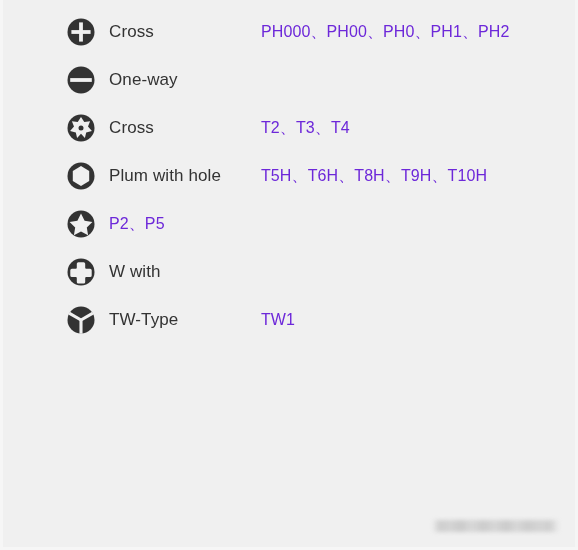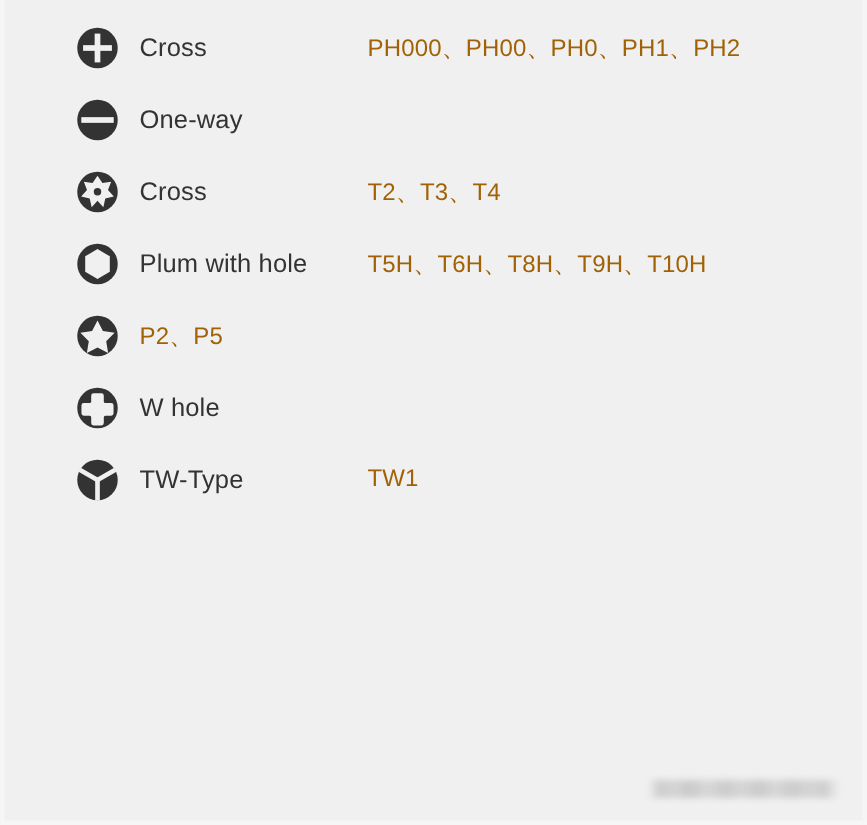--- a/index.html
+++ b/index.html
@@ -46,21 +46,21 @@
     position: absolute;
     left: 0;
     top: 8px;
     width: 578px;
   }
 
   .spec-row {
     display: flex;
     align-items: center;
     height: 48px;
-    padding-left: 50px;
+    padding-left: 66px;
     box-sizing: border-box;
   }
 
   .icon-cell {
     width: 43px;
     flex: 0 0 43px;
     display: flex;
     align-items: center;
   }
 
@@ -73,21 +73,21 @@
     flex: 0 0 152px;
     font-size: 17px;
     color: #333333;
     letter-spacing: 0.1px;
     white-space: nowrap;
   }
 
   .value-cell {
     flex: 1 1 auto;
     font-size: 16px;
-    color: #a16207;
+    color: #6d28d9;
     letter-spacing: 0.1px;
     white-space: nowrap;
   }
 
   
   #watermark {
     position: absolute;
     right: 18px;
     bottom: 18px;
     width: 128px;
@@ -180,21 +180,21 @@
     </div>
 
 
     <div class="spec-row">
       <div class="icon-cell">
         <svg width="30" height="30" viewBox="0 0 30 30" aria-hidden="true">
           <circle cx="15" cy="15" r="13.5" fill="#333333"></circle>
           <path fill="#f0f0f0" d="M12.4 5.2 h5.2 a1.6 1.6 0 0 1 1.6 1.6 v3.9 a1.0 1.0 0 0 0 1.0 1.0 h3.9 a1.6 1.6 0 0 1 1.6 1.6 v5.2 a1.6 1.6 0 0 1 -1.6 1.6 h-3.9 a1.0 1.0 0 0 0 -1.0 1.0 v3.9 a1.6 1.6 0 0 1 -1.6 1.6 h-5.2 a1.6 1.6 0 0 1 -1.6 -1.6 v-3.9 a1.0 1.0 0 0 0 -1.0 -1.0 h-3.9 a1.6 1.6 0 0 1 -1.6 -1.6 v-5.2 a1.6 1.6 0 0 1 1.6 -1.6 h3.9 a1.0 1.0 0 0 0 1.0 -1.0 v-3.9 a1.6 1.6 0 0 1 1.6 -1.6 z"></path>
         </svg>
       </div>
-      <div class="label-cell">W hole</div>
+      <div class="label-cell">W with</div>
     </div>
 
     <div class="spec-row">
       <div class="icon-cell">
         <svg width="30" height="30" viewBox="0 0 30 30" aria-hidden="true">
           <circle cx="15" cy="15" r="13.5" fill="#333333"></circle>
           <g stroke="#f0f0f0" stroke-width="3.1" stroke-linecap="butt">
             <line x1="15" y1="15" x2="15" y2="28.7"></line>
             <line x1="15" y1="15" x2="3.1" y2="8.1"></line>
             <line x1="15" y1="15" x2="26.9" y2="8.1"></line>

